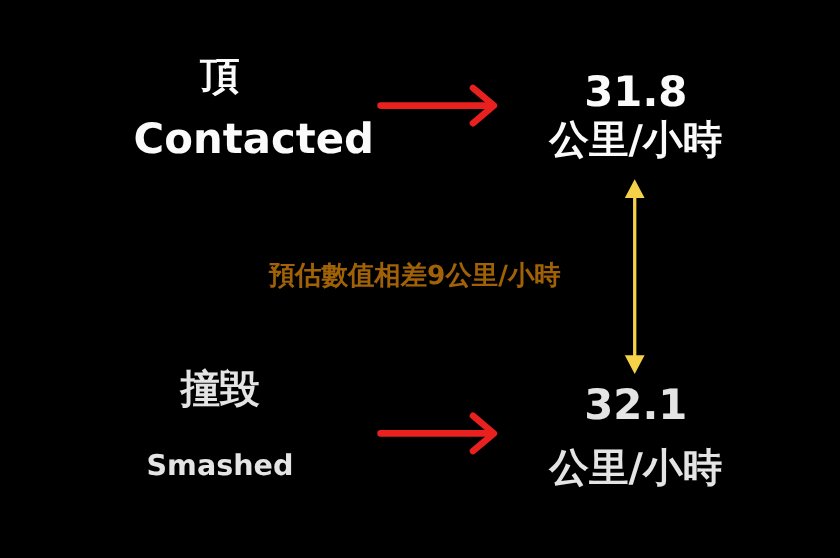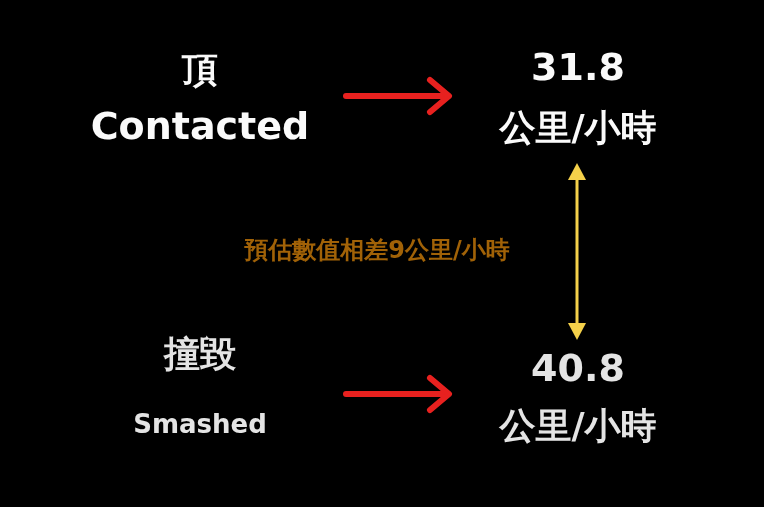--- a/index.html
+++ b/index.html
@@ -8,31 +8,31 @@
   .t{position:absolute;text-align:center;white-space:nowrap;}
   .white{color:#fafafa;}
   .grey{color:#e4e4e4;}
   .yellow{color:#a16207;}
   svg{position:absolute;left:0;top:0;}
 </style>
 </head>
 <body>
 
 <div class="t white" style="left:150px;top:48px;width:100px;font-size:36px;line-height:44px;">頂</div>
-<div class="t white" style="left:60px;top:102px;width:280px;font-size:38px;line-height:48px;">Contacted</div>
+<div class="t white" style="left:60px;top:102px;width:280px;font-size:38px;line-height:48px;text-align:right;">Contacted</div>
 
-<div class="t white" style="left:478px;top:44px;width:200px;font-size:38px;line-height:46px;">31.8</div>
+<div class="t white" style="left:478px;top:60px;width:200px;font-size:38px;line-height:46px;">31.8</div>
 <div class="t white" style="left:468px;top:104px;width:220px;font-size:36px;line-height:48px;">公里/小時</div>
 
 <div class="t yellow" style="left:190px;top:232px;width:374px;font-size:24px;line-height:36px;">預估數值相差9公里/小時</div>
 
 <div class="t grey" style="left:140px;top:332px;width:120px;font-size:36px;line-height:44px;">撞毀</div>
 <div class="t grey" style="left:60px;top:400px;width:280px;font-size:26px;line-height:48px;">Smashed</div>
 
-<div class="t grey" style="left:478px;top:345px;width:200px;font-size:38px;line-height:46px;">40.8</div>
+<div class="t grey" style="left:478px;top:345px;width:200px;font-size:38px;line-height:46px;">32.1</div>
 <div class="t grey" style="left:468px;top:402px;width:220px;font-size:36px;line-height:48px;">公里/小時</div>
 
 <svg width="764" height="507" viewBox="0 0 764 507">
   <g stroke="#e8211f" stroke-width="6" fill="none" stroke-linecap="round" stroke-linejoin="round">
     <line x1="346" y1="96" x2="448" y2="96"></line>
     <polyline points="430,80 449,96 430,112"></polyline>
   </g>
   <g stroke="#e8211f" stroke-width="6" fill="none" stroke-linecap="round" stroke-linejoin="round">
     <line x1="346" y1="394" x2="448" y2="394"></line>
     <polyline points="430,378 449,394 430,410"></polyline>

